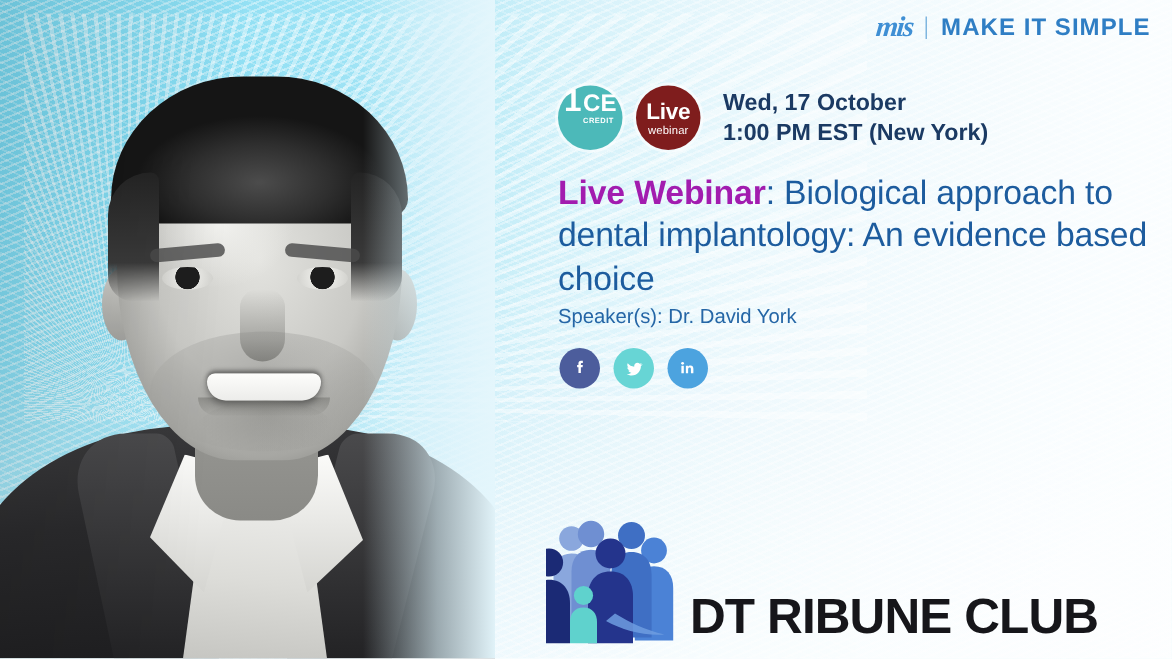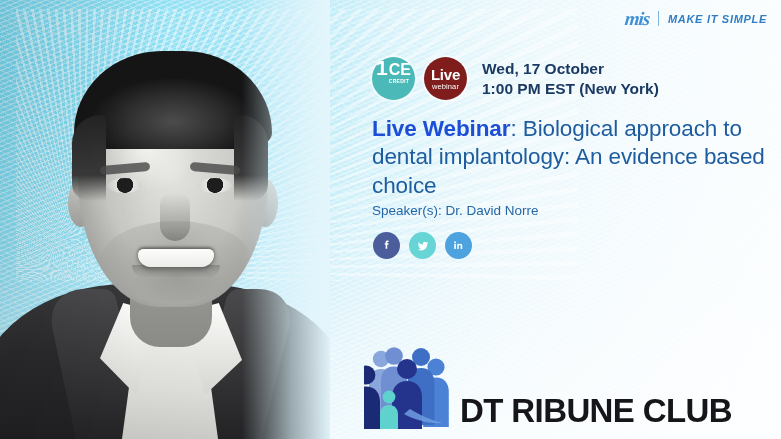--- a/index.html
+++ b/index.html
@@ -247,26 +247,25 @@
     letter-spacing: -1px;
     color: #3f8fd4;
     line-height: 1;
     transform: skewX(-6deg);
   }
   .mis-divider {
     width: 1px; height: 15px;
     background: #7fb6df;
   }
   .mis-tag {
-    font-size: 11px;
+    font-size: 16px;
     font-weight: 700;
     letter-spacing: 0.7px;
     color: #2f7ec4;
     white-space: nowrap;
-    font-style: italic;
   }
 
   
   .content {
     position: absolute;
     left: 372px; top: 0;
     width: 400px; height: 439px;
   }
 
   .meta-row {
@@ -349,21 +348,21 @@
     left: 0; top: 115px;
     width: 400px;
     color: #1d5c9e;
     font-size: 22.5px;
     line-height: 1.26;
     font-weight: 400;
     letter-spacing: -0.1px;
   }
   .title b {
     font-weight: 700;
-    color: #1d4ed8;
+    color: #a21caf;
   }
 
   .speaker {
     position: absolute;
     left: 0; top: 203px;
     color: #2566a6;
     font-size: 13.5px;
     font-weight: 400;
   }
 
@@ -496,21 +495,21 @@
       <div class="datetime">
         <div>Wed, 17 October</div>
         <div>1:00 PM EST (New York)</div>
       </div>
     </div>
 
     <div class="title">
       <b>Live Webinar</b><span>: Biological approach to dental implantology: An evidence based choice</span>
     </div>
 
-    <div class="speaker">Speaker(s): Dr. David Norre</div>
+    <div class="speaker">Speaker(s): Dr. David York</div>
 
     <div class="social">
       <a class="soc soc-fb">
         <svg width="15" height="15" viewBox="0 0 24 24" fill="#ffffff" aria-hidden="true">
           <path d="M15.3 8.4h-2.1V7.1c0-.6.4-.8.7-.8h1.4V4h-2c-2.2 0-2.7 1.6-2.7 2.7v1.7H9.2v2.4h1.4V17h2.6v-6.2h1.8l.3-2.4z"></path>
         </svg>
       </a>
       <a class="soc soc-tw">
         <svg width="16" height="16" viewBox="0 0 24 24" fill="#ffffff" aria-hidden="true">
           <path d="M19.6 7.2c-.6.3-1.2.5-1.8.6.6-.4 1.1-1 1.4-1.8-.6.4-1.3.6-2 .8-.6-.6-1.4-1-2.3-1-1.8 0-3.2 1.4-3.2 3.2 0 .3 0 .5.1.7-2.7-.1-5-1.4-6.6-3.4-.3.5-.4 1-.4 1.6 0 1.1.6 2.1 1.4 2.7-.5 0-1-.2-1.4-.4 0 1.6 1.1 2.9 2.6 3.2-.3.1-.6.1-.9.1-.2 0-.4 0-.6-.1.4 1.3 1.6 2.2 3 2.3-1.1.9-2.5 1.4-4 1.4h-.8c1.5.9 3.2 1.5 5 1.5 6 0 9.3-5 9.3-9.3v-.4c.7-.5 1.2-1.1 1.7-1.7z"></path>

